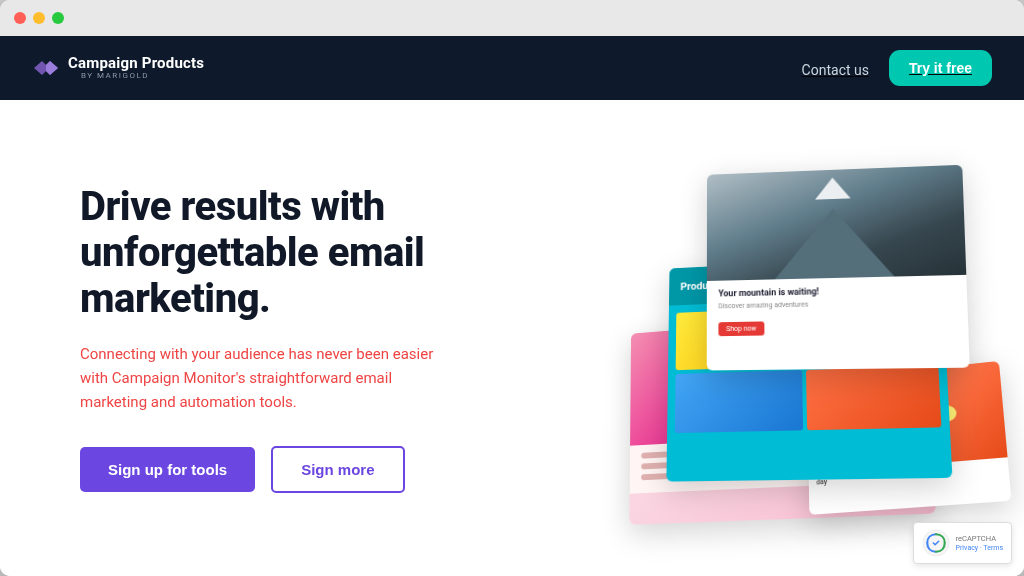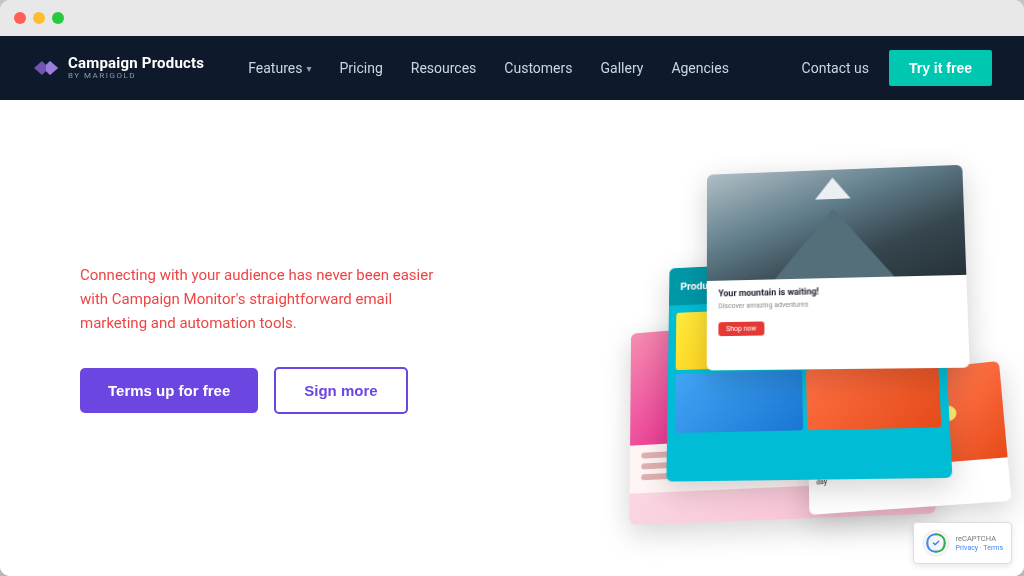--- a/index.html
+++ b/index.html
@@ -76,20 +76,21 @@
       color: #fff;
       font-size: 15px;
       font-weight: 700;
       letter-spacing: 0.2px;
     }
     .logo-sub {
       color: #8899aa;
       font-size: 8px;
       letter-spacing: 1.5px;
       text-transform: uppercase;
+      margin-left: 13px;
     }
     .nav-links {
       display: flex;
       align-items: center;
       gap: 4px;
       flex: 1;
     }
     .nav-link {
       color: #ccd6e0;
       font-size: 14px;
@@ -101,38 +102,39 @@
       align-items: center;
       gap: 4px;
       white-space: nowrap;
     }
     .nav-chevron {
       font-size: 10px;
       opacity: 0.7;
     }
     .nav-right {
       display: flex;
-      align-items: center;
+      align-items: flex-end;
       gap: 8px;
       margin-left: auto;
+      text-decoration: underline;
     }
     .nav-contact, .nav-login {
       color: #ccd6e0;
       font-size: 14px;
       text-decoration: none;
       padding: 8px 12px;
       cursor: pointer;
     }
     .btn-try {
       background: #00c8b0;
       color: #fff;
       font-size: 14px;
       font-weight: 600;
       padding: 10px 20px;
-      border-radius: 2px;
+      border-radius: 11px;
       cursor: pointer;
       border: none;
       white-space: nowrap;
     }
 
     
     .hero {
       flex: 1;
       background: #fff;
       display: flex;
@@ -422,53 +424,33 @@
         <svg class="logo-icon" viewBox="0 0 28 20" fill="none" xmlns="http://www.w3.org/2000/svg">
           <path d="M2 10 L10 3 L14 7 L18 3 L26 10 L18 17 L14 13 L10 17 Z" fill="#7c5cbf" opacity="0.9"></path>
           <path d="M14 7 L18 3 L26 10 L18 17 L14 13 Z" fill="#9b7edb"></path>
         </svg>
         <div class="logo-text-block">
           <span class="logo-main">Campaign Products</span>
           <span class="logo-sub">by Marigold</span>
         </div>
       </div>
 
-      <div class="nav-links">
-        <a class="nav-link">
-          <span>Features</span>
-          <span class="nav-chevron">▾</span>
-        </a>
-        <a class="nav-link">
-          <span>Pricing</span>
-        </a>
-        <a class="nav-link">
-          <span>Resources</span>
-        </a>
-        <a class="nav-link">
-          <span>Customers</span>
-        </a>
-        <a class="nav-link">
-          <span>Gallery</span>
-        </a>
-        <a class="nav-link">
-          <span>Agencies</span>
-        </a>
-      </div>
 
       <div class="nav-right">
         <a class="nav-contact">Contact us</a>
         <button class="btn-try">Try it free</button>
       </div>
     </nav>
 
     <section class="hero">
       <div class="hero-left">
+        <h1 class="hero-heading">Drive results with unforgettable email marketing.</h1>
         <p class="hero-subtext">Connecting with your audience has never been easier with Campaign Monitor's straightforward email marketing and automation tools.</p>
         <div class="hero-buttons">
-          <button class="btn-signup">Terms up for free</button>
+          <button class="btn-signup">Sign up for tools</button>
           <button class="btn-learn">Sign more</button>
         </div>
       </div>
 
       <div class="hero-right">
         <div class="email-stack">
 
           <div class="email-card card-bottom">
             <div class="card-bottom-inner">
               <div class="card-bottom-img"></div>

